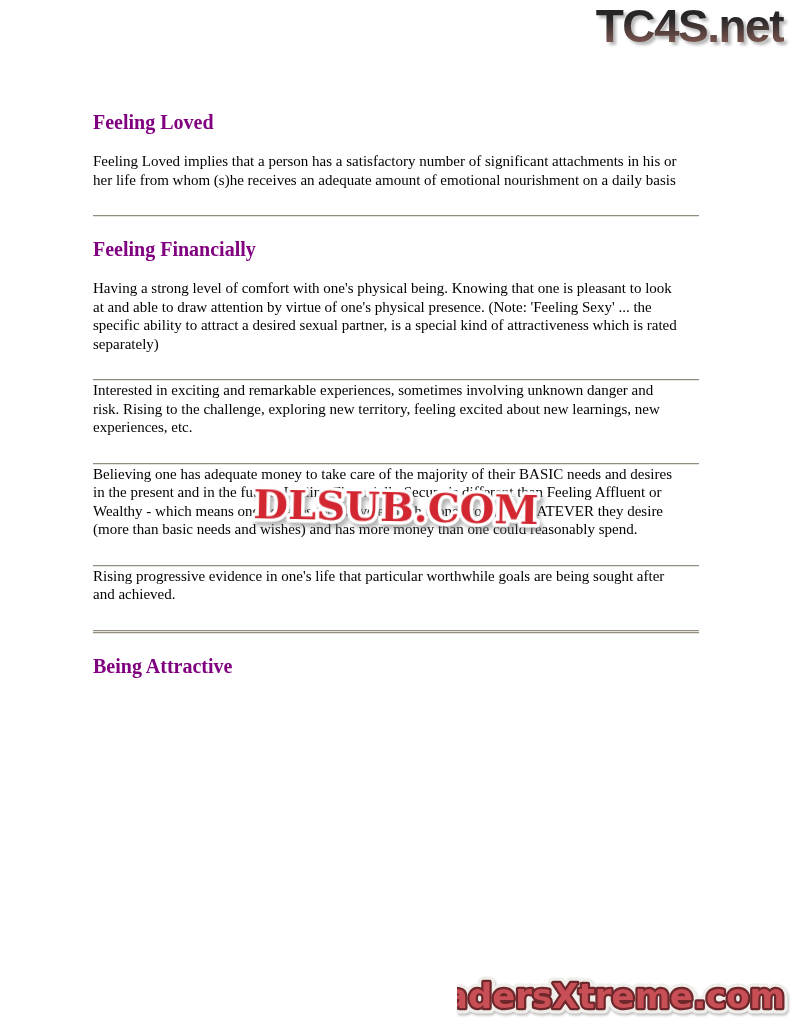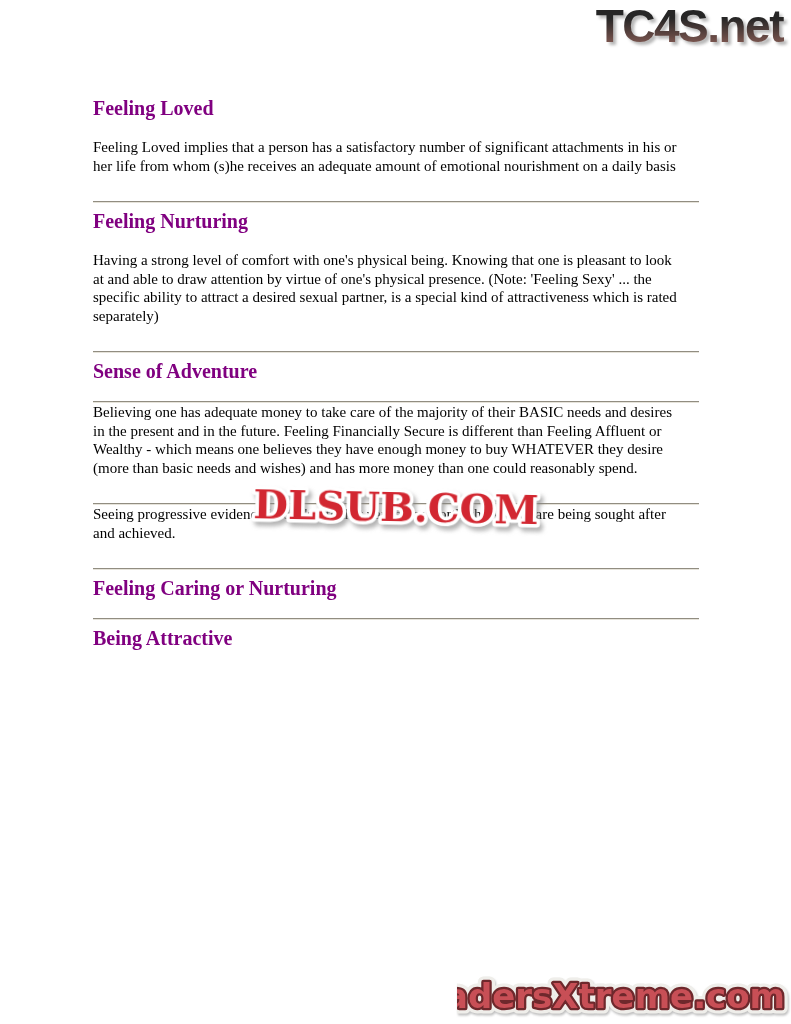--- a/index.html
+++ b/index.html
@@ -17,21 +17,21 @@
     top: 0;
     width: 606px;
     padding-top: 90px;
   }
   .content h2 {
     font-family: "Liberation Serif", serif;
     font-size: 20px;
     line-height: 23px;
     font-weight: bold;
     color: var(--heading-color, #800080);
-    margin: 7px 0 18px 0;
+    margin: 21px 0 18px 0;
   }
   .content p {
     font-family: "Liberation Serif", serif;
     font-size: 15px;
     line-height: 18.5px;
     color: #000000;
     margin: 0 16px 26px 0;
   }
   .content hr {
     border: 0;
@@ -116,34 +116,33 @@
       </linearGradient>
     </defs>
     <text x="200" y="40" text-anchor="end" class="tc4s-text" fill="url(#gr-tc4s)">TC4S.net</text>
   </svg>
 
   <div class="content">
   <h2>Feeling Loved</h2>
   <p>Feeling Loved implies that a person has a satisfactory number of significant attachments in his or her life from whom (s)he receives an adequate amount of emotional nourishment on a daily basis</p>
   <hr>
 
-  <h2>Feeling Nurturing</h2>
+  <h2>Feeling Financially</h2>
   <p>Having a strong level of comfort with one's physical being. Knowing that one is pleasant to look at and able to draw attention by virtue of one's physical presence. (Note: 'Feeling Sexy' ... the specific ability to attract a desired sexual partner, is a special kind of attractiveness which is rated separately)</p>
   <hr>
 
-  <h2>Sense of Adventure</h2>
+  <p>Interested in exciting and remarkable experiences, sometimes involving unknown danger and risk. Rising to the challenge, exploring new territory, feeling excited about new learnings, new experiences, etc.</p>
   <hr>
 
   <p>Believing one has adequate money to take care of the majority of their BASIC needs and desires in the present and in the future. Feeling Financially Secure is different than Feeling Affluent or Wealthy - which means one believes they have enough money to buy WHATEVER they desire (more than basic needs and wishes) and has more money than one could reasonably spend.</p>
   <hr>
 
-  <p>Seeing progressive evidence in one's life that particular worthwhile goals are being sought after and achieved.</p>
+  <p>Rising progressive evidence in one's life that particular worthwhile goals are being sought after and achieved.</p>
   <hr>
 
-  <h2>Feeling Caring or Nurturing</h2>
   <hr>
 
   <h2>Being Attractive</h2>
 
 </div>
 
   <svg class="logo-dlsub" width="300" height="56" aria-hidden="true">
     <text x="150" y="36" text-anchor="middle" class="dlsub-text">DLSUB.COM</text>
   </svg>
 

